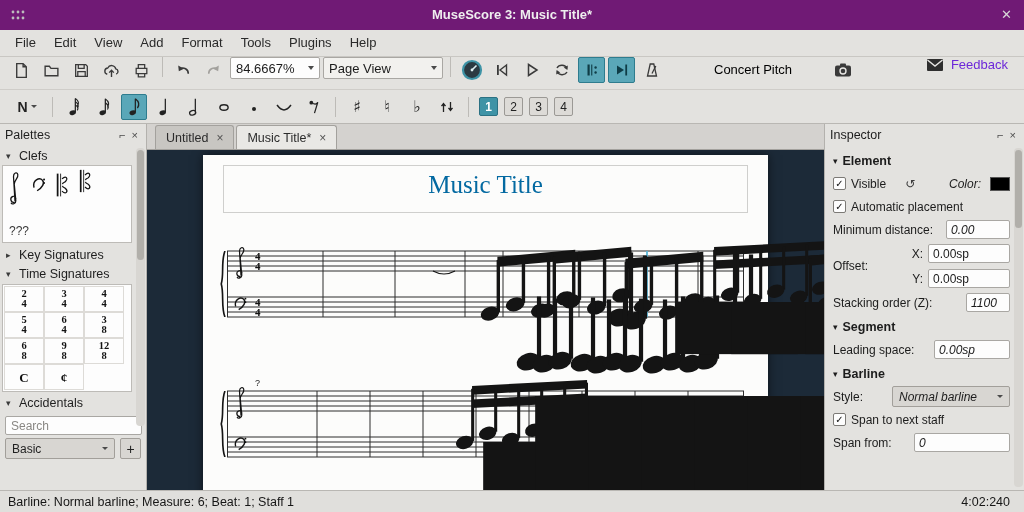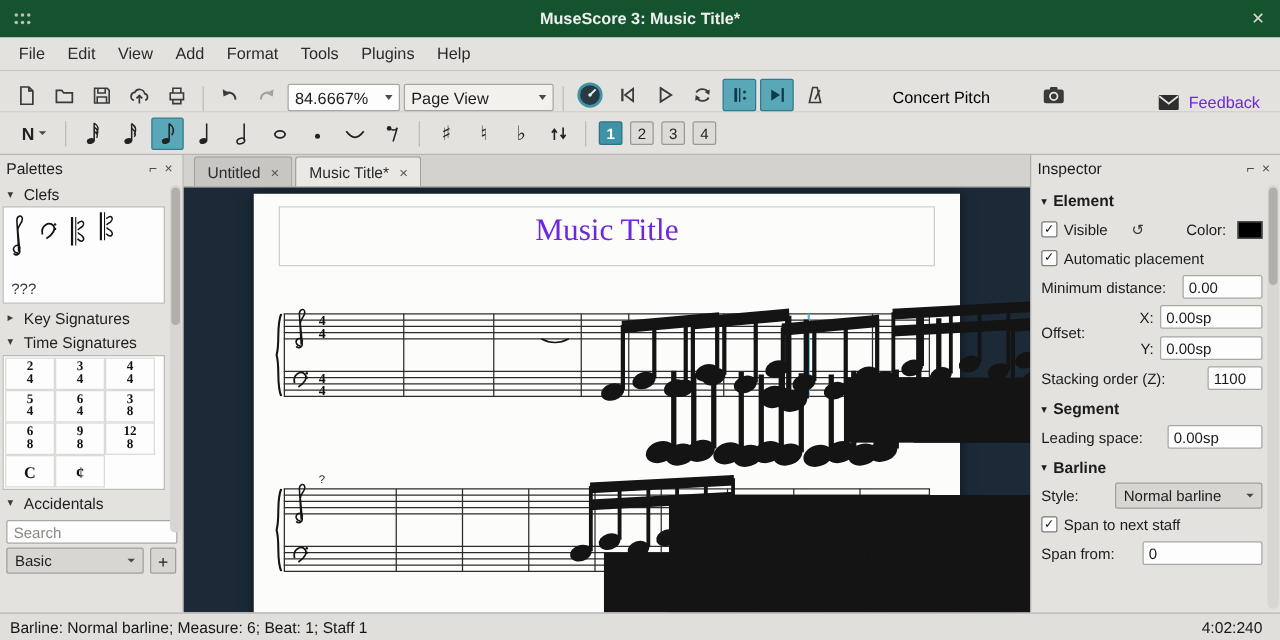--- a/index.html
+++ b/index.html
@@ -1,30 +1,30 @@
 <!DOCTYPE html>
 <html><head>
 <meta charset="utf-8">
 <style>
   * { margin:0; padding:0; box-sizing:border-box; }
   body { font-family:"Liberation Sans","DejaVu Sans",sans-serif; background:#888; }
   .window { position:relative; width:1024px; height:512px; overflow:hidden; background:#e3e2df; }
 
   
-  .titlebar { position:absolute; top:0; left:0; right:0; height:30px; background:#14532d; color:#efefef; }
+  .titlebar { position:absolute; top:0; left:0; right:0; height:30px; background:#701a75; color:#efefef; }
   .titlebar .title { position:absolute; left:0; right:0; top:0; height:30px; line-height:30px; text-align:center; font-size:13px; font-weight:bold; }
   .app-icon { position:absolute; left:10px; top:8px; width:16px; height:14px; }
   .win-close { position:absolute; right:12px; top:0; height:30px; line-height:30px; color:#d8d8d8; font-size:13px; cursor:default; background:none; border:none; }
 
   
   .menubar { position:absolute; top:30px; left:0; right:0; height:27px; background:#e3e2df; border-bottom:1px solid #c9c7c3; display:flex; align-items:center; padding-left:6px; }
   .menubar span { font-size:13px; color:#2a2a2a; padding:0 9px; line-height:26px; }
 
   
-  .toolbar1 { position:absolute; top:57px; left:0; right:0; height:33px; background:#e3e2df; border-bottom:1px solid #cfcdc9; display:flex; align-items:flex-end; padding:0 8px; gap:3px; }
+  .toolbar1 { position:absolute; top:57px; left:0; right:0; height:33px; background:#e3e2df; border-bottom:1px solid #cfcdc9; display:flex; align-items:flex-start; padding:0 8px; gap:3px; }
   .toolbar2 { position:absolute; top:90px; left:0; right:0; height:34px; background:#e3e2df; border-bottom:1px solid #b9b7b3; display:flex; align-items:center; padding:0 10px; gap:4px; }
   .btn { width:27px; height:26px; display:flex; align-items:center; justify-content:center; border:1px solid transparent; border-radius:2px; background:transparent; }
   .btn.toggled { background:#5aa7b8; border-color:#2e7c8e; }
   .tb-sep { width:1px; height:20px; background:#bdbbb7; margin:0 4px; }
   .combo { height:22px; background:#fdfdfd; border:1px solid #a9a7a3; border-radius:2px; display:flex; align-items:center; padding:0 5px; font-size:13px; color:#1c1c1c; gap:6px; }
   .combo .caret { margin-left:auto; }
   .caret { width:0; height:0; border-left:3.5px solid transparent; border-right:3.5px solid transparent; border-top:4.5px solid #4a4a4a; display:inline-block; }
   .caret-sm { border-left-width:3px; border-right-width:3px; border-top-width:3.8px; }
   .zoombox { width:90px; }
   .viewbox { width:120px; background:#f2f1ee; }
@@ -66,33 +66,33 @@
 
   
   .center { position:relative; width:677px; display:flex; flex-direction:column; }
   .tabbar { height:26px; background:#d4d2cf; border-bottom:1px solid #a3a19d; display:flex; align-items:flex-end; padding-left:8px; gap:2px; }
   .tab { height:24px; display:flex; align-items:center; gap:8px; padding:0 10px; font-size:12.5px; color:#2b2b2b; background:#c8c6c2; border:1px solid #a3a19d; border-bottom:none; border-radius:3px 3px 0 0; }
   .tab.active { background:#e9e8e5; }
   .tab .tclose { font-size:12px; color:#555; }
   .score-area { position:relative; flex:1; background:#1c2a38; overflow:hidden; }
   .page { position:absolute; left:56px; top:5px; width:565px; height:430px; background:#fcfcfb; box-shadow:0 0 10px rgba(0,0,0,.55); }
   .title-frame { position:absolute; left:20px; right:20px; top:10px; height:48px; border:1px solid #cfcfcd; }
-  .score-title { position:absolute; left:0; right:0; top:16px; text-align:center; font-family:"Liberation Serif","DejaVu Serif",serif; font-size:25px; color:#6d28d9; }
+  .score-title { position:absolute; left:0; right:0; top:16px; text-align:center; font-family:"Liberation Serif","DejaVu Serif",serif; font-size:25px; color:#0369a1; }
   .system { position:absolute; left:24px; width:519px; height:92px; overflow:visible; }
   .sys1 { top:84px; } .sys2 { top:224px; }
 
   
   .inspector { position:relative; width:200px; background:#e3e2df; border-left:1px solid #b3b1ad; font-size:12px; color:#1c1c1c; }
   .ins-body { padding:2px 14px 0 8px; }
   .sec-head { display:flex; align-items:center; gap:5px; font-weight:bold; font-size:12.5px; margin:6px 0 4px 0; }
   .sec-head .arrow { font-size:9px; font-weight:normal; }
   .ins-row { display:flex; align-items:center; min-height:23px; gap:5px; }
   .chk { width:13px; height:13px; background:#fdfdfd; border:1px solid #7c7a76; border-radius:2px; display:flex; align-items:center; justify-content:center; font-size:10px; color:#111; }
   .field { height:19px; background:#fdfdfd; border:1px solid #a9a7a3; border-radius:2px; display:flex; align-items:center; padding:0 4px; font-size:12px; color:#1a1a1a; }
-  .f-right { margin-left:auto; }
+  .f-right { margin-left:auto;font-style:italic; }
   .swatch { width:20px; height:14px; background:#000; border:1px solid #555; margin-left:4px; }
   .reset { font-size:12px; color:#3a3a3a; }
   .lbl { white-space:nowrap; }
   .xyrow { display:flex; align-items:center; justify-content:flex-end; gap:5px; min-height:25px; }
   .ins-combo { height:21px; background:#d8d6d2; border:1px solid #a29f9a; border-radius:2px; display:flex; align-items:center; padding:0 6px; gap:5px; font-size:12px; }
   .ins-scroll { position:absolute; right:1px; top:24px; bottom:3px; width:9px; background:#d8d6d2; border-radius:4px; }
   .ins-scroll .thumb { position:absolute; top:2px; left:1px; width:7px; height:78px; background:#b1afaa; border-radius:4px; }
 
   
   .statusbar { position:absolute; left:0; right:0; bottom:0; height:22px; background:#e0dfdc; border-top:1px solid #b9b7b3; display:flex; align-items:center; font-size:12.5px; color:#161616; padding:0 8px; }

